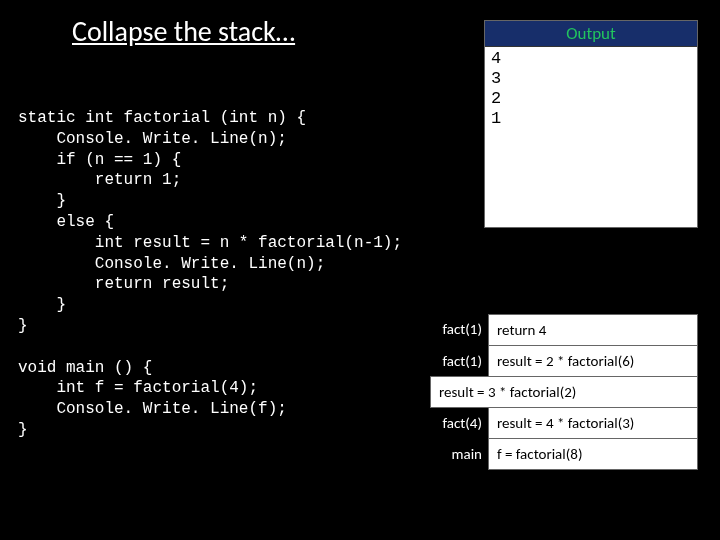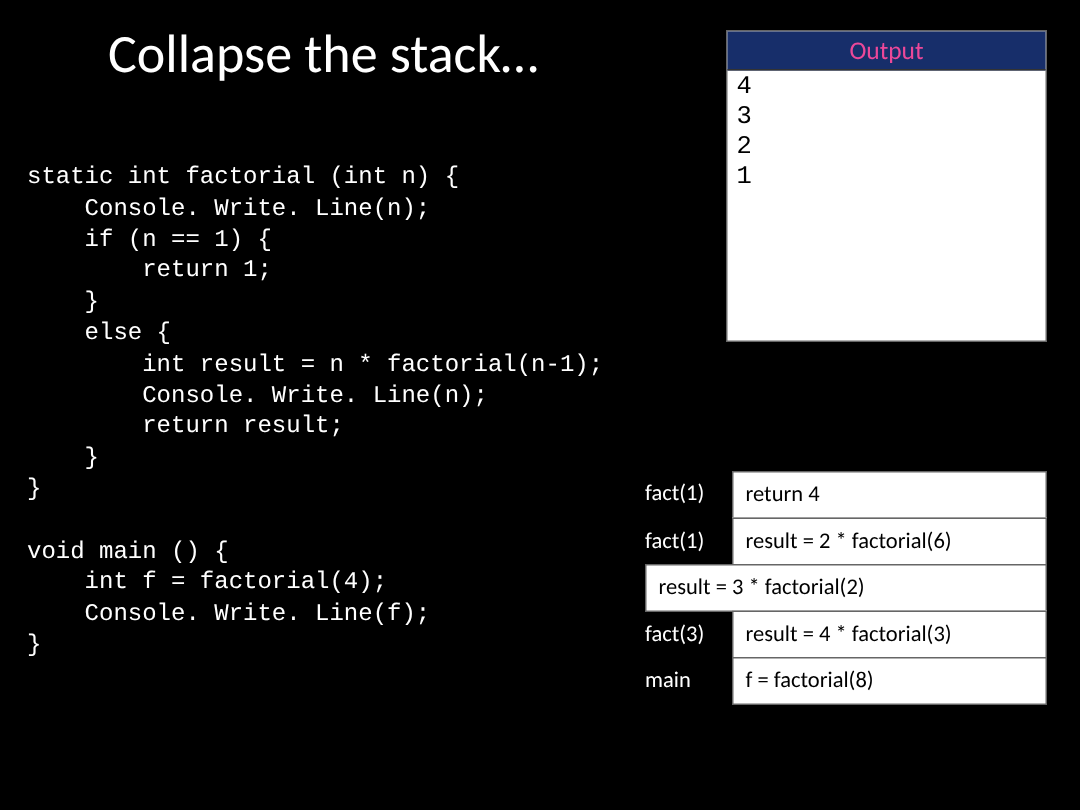--- a/index.html
+++ b/index.html
@@ -9,22 +9,23 @@
     background: #000;
     color: #fff;
     font-family: Calibri, Arial, sans-serif;
     position: relative;
     overflow: hidden;
   }
   .title {
     position: absolute;
     top: 14px;
     left: 72px;
-    font-size: 36px;
+    font-size: 28px;
     font-weight: 400;
+    text-decoration: underline;
   }
   .code-block {
     position: absolute;
     top: 108px;
     left: 18px;
     font-family: "Courier New", monospace;
     font-size: 16px;
     line-height: 1.3;
     white-space: pre;
     color: #fff;
@@ -33,21 +34,21 @@
     position: absolute;
     top: 20px;
     right: 22px;
     width: 214px;
     height: 208px;
     background: #fff;
     border: 1px solid #666;
   }
   .output-header {
     background: #172e6a;
-    color: #ec4899;
+    color: #22c55e;
     text-align: center;
     font-size: 17px;
     padding: 2px 0;
     border-bottom: 1px solid #333;
   }
   .output-body {
     font-family: "Courier New", monospace;
     font-size: 17px;
     color: #000;
     padding: 2px 6px;
@@ -59,20 +60,21 @@
     right: 22px;
     width: 268px;
   }
   .stack-row {
     display: flex;
     font-size: 15px;
     margin-bottom: 0;
   }
   .stack-label {
     width: 58px;
+    text-align: right;
     padding: 6px 6px 6px 0;
     color: #fff;
   }
   .stack-cell {
     flex: 1;
     background: #fff;
     color: #000;
     border: 1px solid #666;
     padding: 6px 8px;
     font-size: 15px;
@@ -118,20 +120,20 @@
     <div class="stack-cell">return 4</div>
   </div>
   <div class="stack-row">
     <div class="stack-label">fact(1)</div>
     <div class="stack-cell">result = 2 * factorial(6)</div>
   </div>
   <div class="stack-row">
     <div class="stack-cell">result = 3 * factorial(2)</div>
   </div>
   <div class="stack-row">
-    <div class="stack-label">fact(3)</div>
+    <div class="stack-label">fact(4)</div>
     <div class="stack-cell">result = 4 * factorial(3)</div>
   </div>
   <div class="stack-row">
     <div class="stack-label">main</div>
     <div class="stack-cell">f = factorial(8)</div>
   </div>
 </div>
 
 </body></html>

